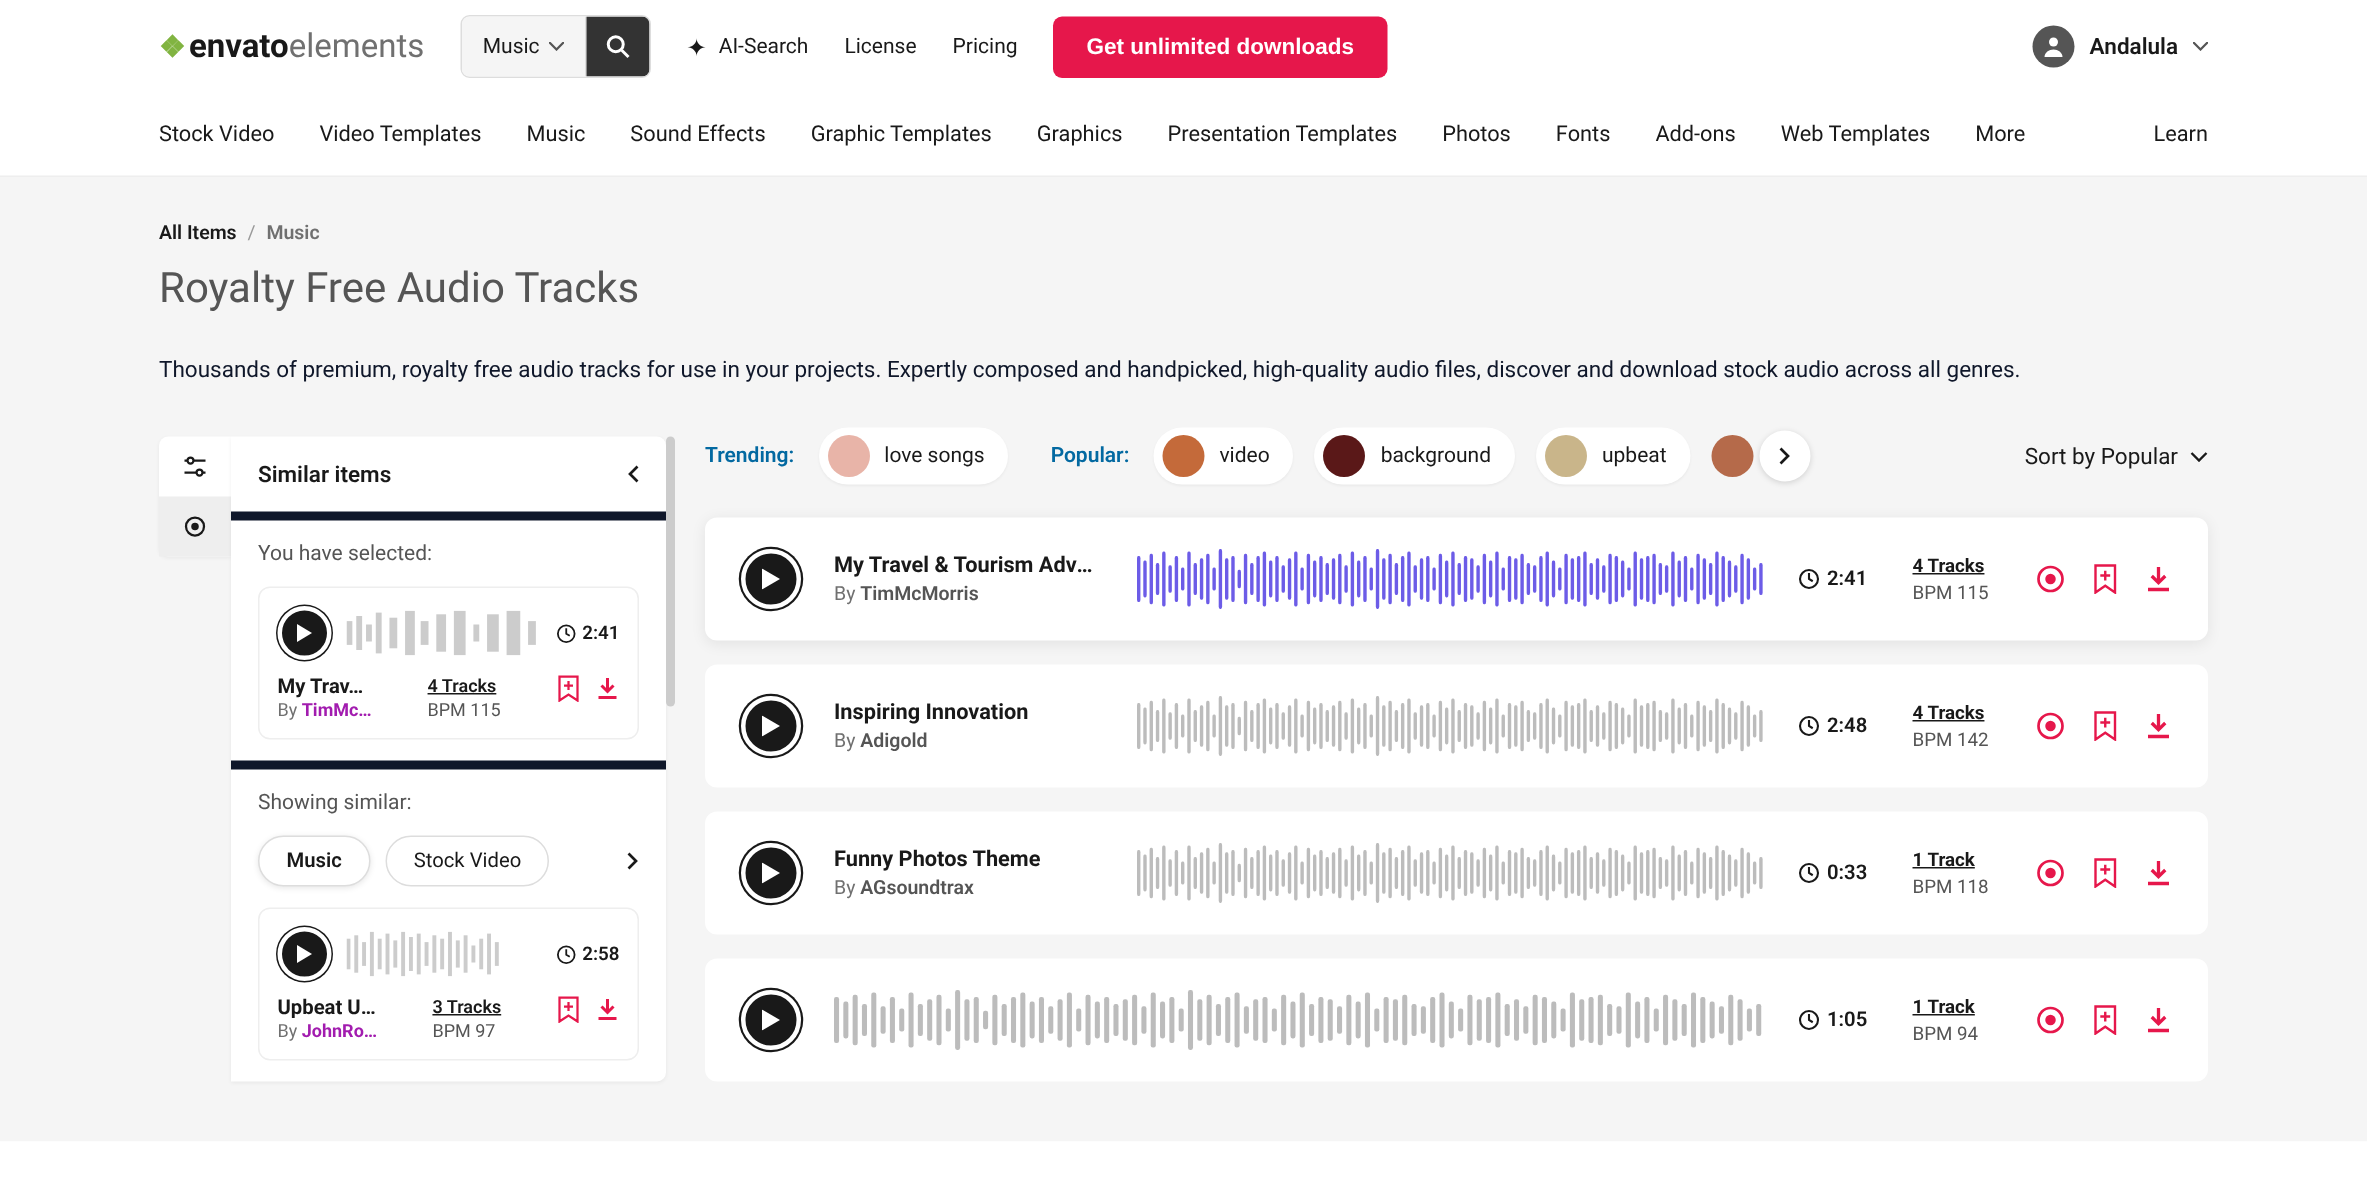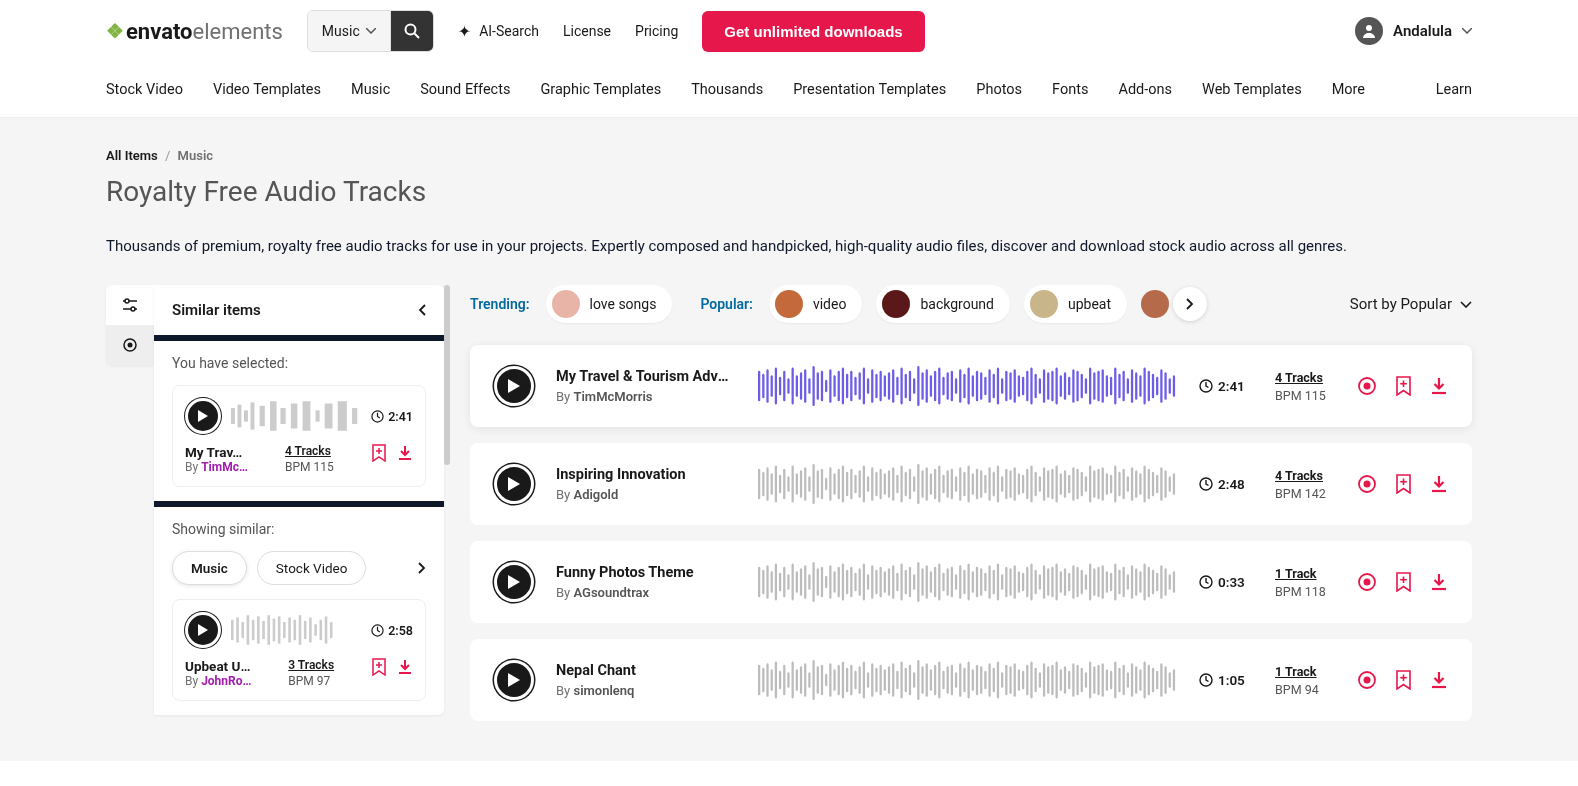--- a/index.html
+++ b/index.html
@@ -29,21 +29,21 @@
 
 
 .page-head { background: #f5f5f5; padding: 30px 106px 60px; }
 .crumbs { font-size: 13px; color: #191919; margin-bottom: 12px; }
 .crumbs .sep { color: #999; margin: 0 4px; }
 .crumbs .cur { color: #707070; font-weight: 600; }
 .page-title { font-size: 28px; font-weight: 400; color: #555; margin-bottom: 5px; }
 .page-desc { font-size: 15px; color: #0f172a; margin-top: 29px; }
 
 
-.layout { display: flex; background: #f5f5f5; padding: 0 106px 40px; gap: 26px; align-items: flex-start; }
+.layout { display: flex; background: #f5f5f5; padding: 0 106px 40px; gap: 26px; align-items: flex-end; }
 
 
 .sidebar-wrap { display: flex; align-items: flex-start; }
 .side-icons { background: #fff; border-radius: 6px 0 0 6px; width: 48px; display: flex; flex-direction: column; margin-top: 0; box-shadow: 0 1px 3px rgba(0,0,0,0.06); }
 .side-ic { height: 40px; display: flex; align-items: center; justify-content: center; cursor: pointer; color: #191919; }
 .side-ic.active { background: #eee; }
 .sidebar { background: #fff; width: 290px; border-radius: 0 6px 6px 0; box-shadow: 0 1px 3px rgba(0,0,0,0.06); position: relative; }
 .side-scroll { position: absolute; right: -6px; top: 0; width: 6px; height: 180px; background: #ccc; border-radius: 3px; }
 .side-head { display: flex; align-items: center; justify-content: space-between; padding: 16px 18px; font-size: 15px; font-weight: 600; }
 .side-sec { padding: 14px 18px; border-top: 6px solid #0f172a; }
@@ -140,21 +140,21 @@
       </svg>
   </div>
 </div>
 
 <div class="nav">
   <a>Stock Video</a>
   <a>Video Templates</a>
   <a>Music</a>
   <a>Sound Effects</a>
   <a>Graphic Templates</a>
-  <a>Thousands</a>
+  <a>Graphics</a>
   <a>Presentation Templates</a>
   <a>Photos</a>
   <a>Fonts</a>
   <a>Add-ons</a>
   <a>Web Templates</a>
   <a>More</a>
   <a class="learn">Learn</a>
 </div>
 
 <div class="page-head">
@@ -818,24 +818,20 @@
               </svg>
             </span>
   </div>
   </div>
         <div class="track">
     <div class="play-lg">
             <svg width="12" height="14" viewBox="0 0 12 14">
               <path d="M0 0v14l12-7z"></path>
             </svg>
           </div>
-    <div class="trk-meta">
-      <div class="trk-title">Nepal Chant</div>
-      <div class="trk-by">By <b>simonlenq</b></div>
-    </div>
     <svg class="wave-lg" viewBox="0 0 460 30" preserveAspectRatio="none">
             <g fill="#bcbcbc">
               <rect x="0" y="5" width="2.5" height="20" rx="1"></rect>
               <rect x="4.6" y="7" width="2.5" height="16" rx="1"></rect>
               <rect x="9.2" y="4" width="2.5" height="22" rx="1"></rect>
               <rect x="13.799999999999999" y="8" width="2.5" height="14" rx="1"></rect>
               <rect x="18.4" y="3" width="2.5" height="24" rx="1"></rect>
               <rect x="23" y="9" width="2.5" height="12" rx="1"></rect>
               <rect x="27.599999999999998" y="5" width="2.5" height="20" rx="1"></rect>
               <rect x="32.199999999999996" y="10" width="2.5" height="10" rx="1"></rect>

